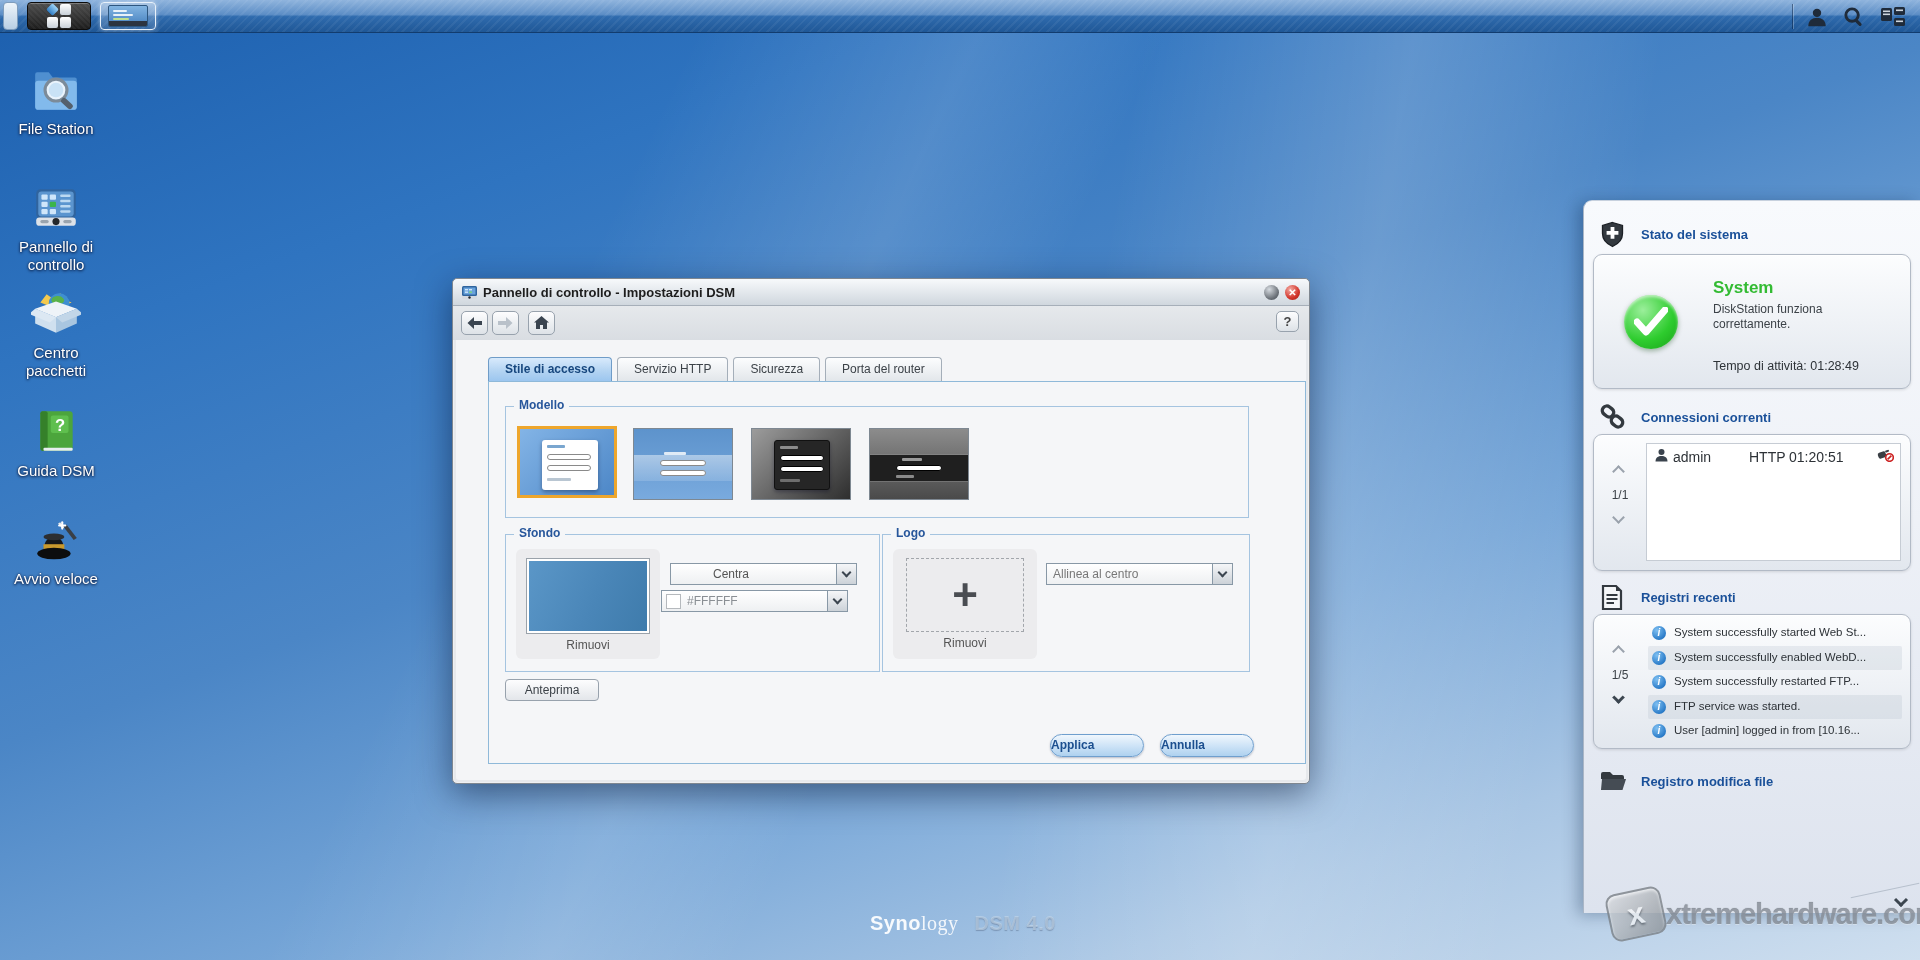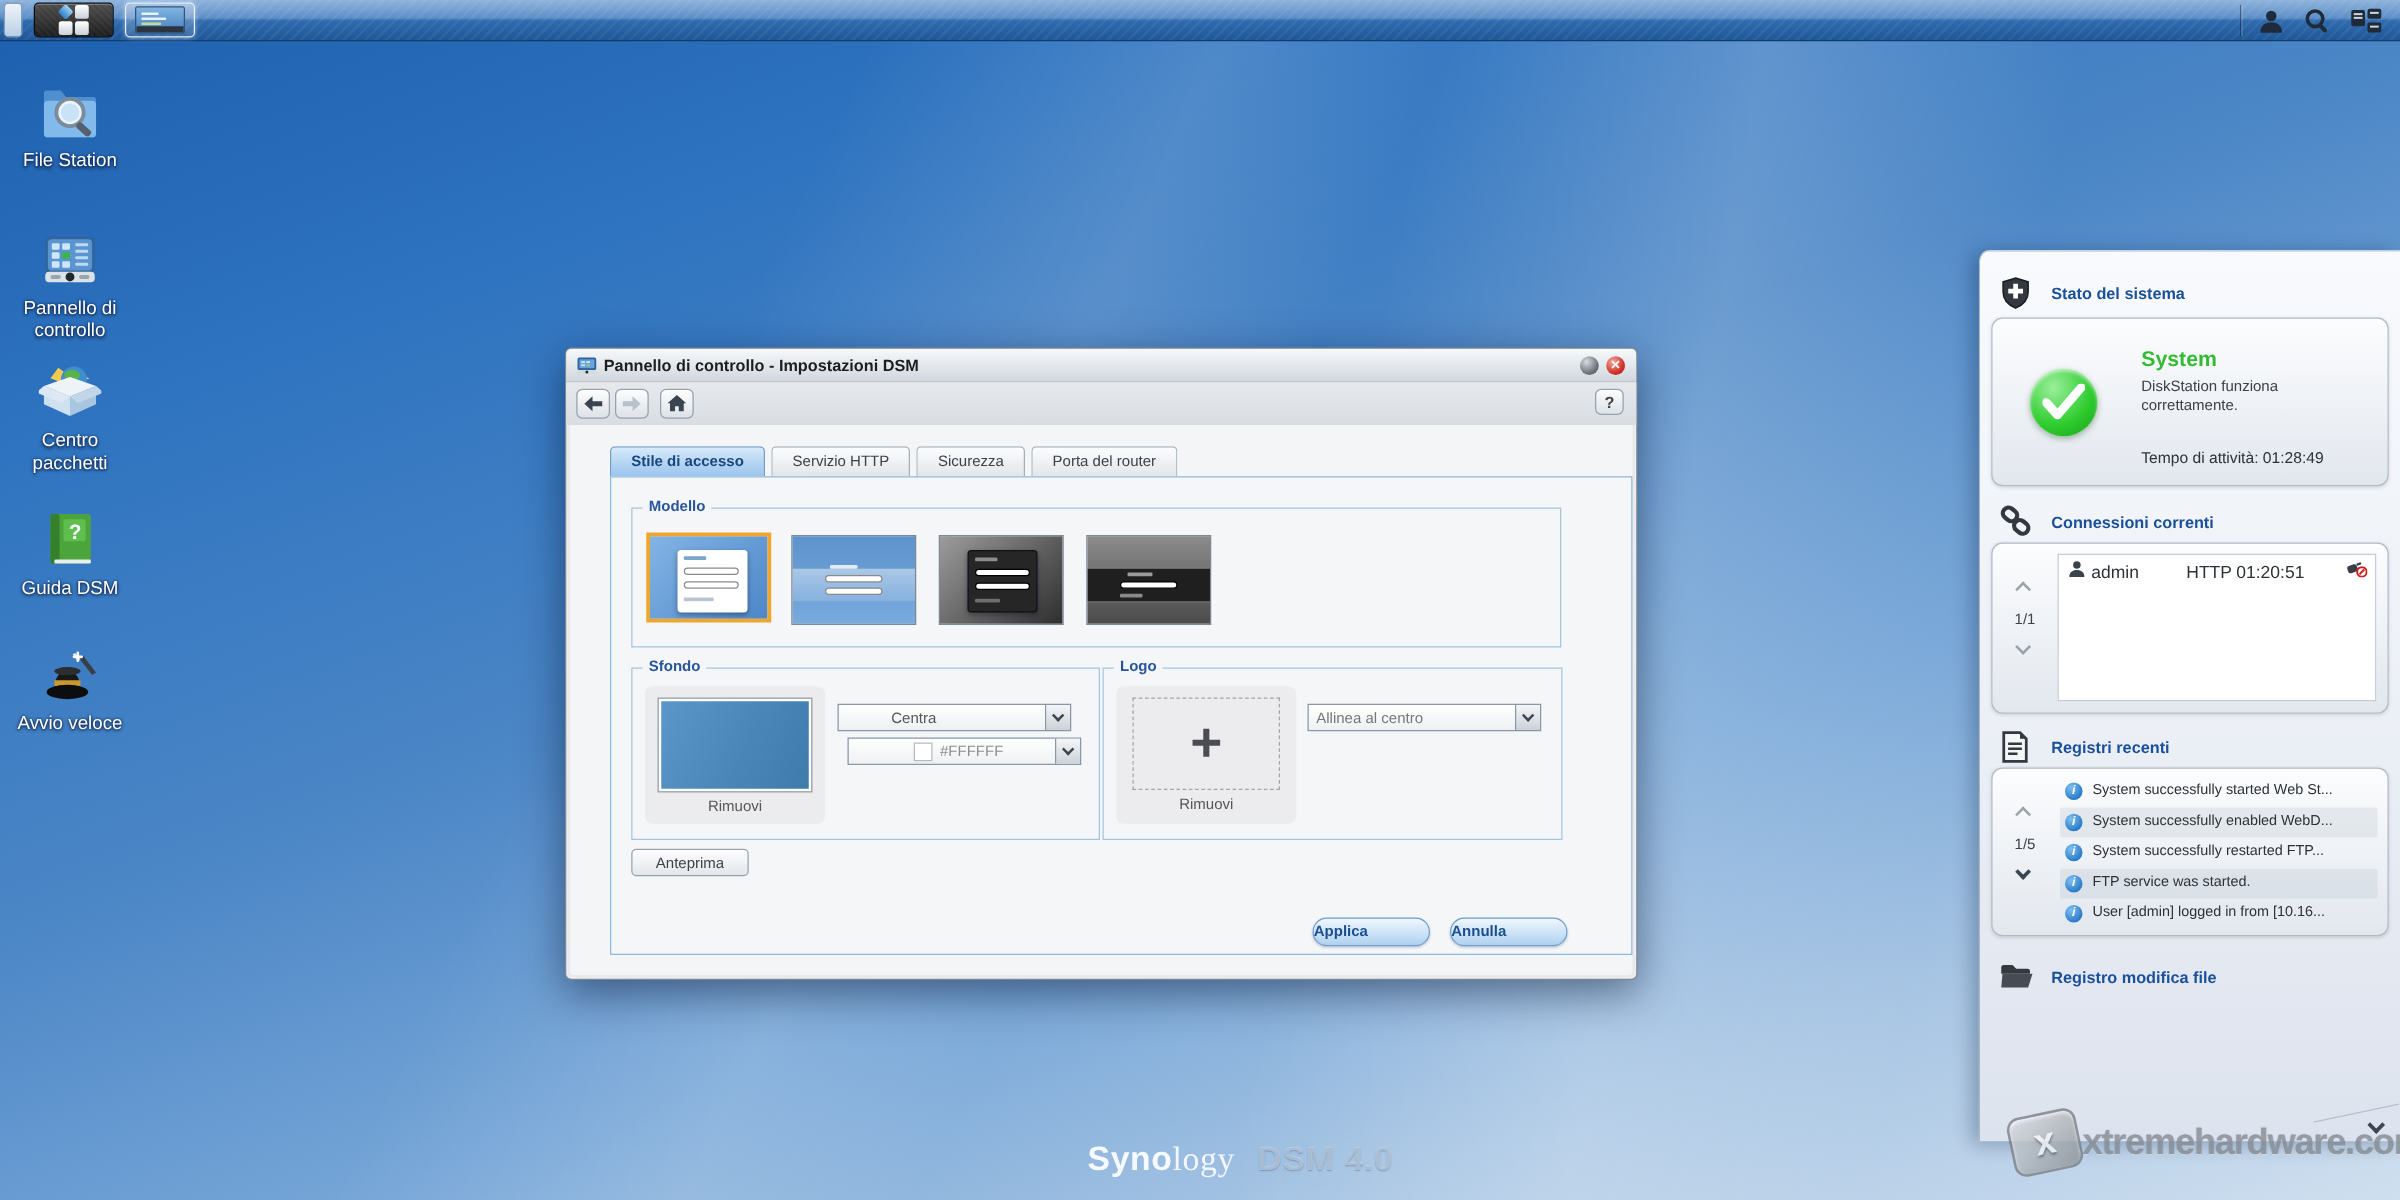--- a/index.html
+++ b/index.html
@@ -124,21 +124,21 @@
   .plus { font-size:44px; font-weight:bold; color:#4a4d52; line-height:40px; }
   .remove-lbl { display:block; margin-top:4px; font-size:12px; color:#555; cursor:pointer; }
   .select {
     position:absolute; height:22px; border:1px solid #8898a6; background:linear-gradient(#ffffff,#eef0f2);
     display:flex; align-items:center; font-size:12px; color:#555; cursor:pointer;
   }
   .select .txt { flex:1; padding-left:6px; white-space:nowrap; overflow:hidden; }
   .select .arrow { width:20px; height:100%; border-left:1px solid #8898a6; background:linear-gradient(#f5f6f8,#ccd2d8); display:flex; align-items:center; justify-content:center; }
   .chev { width:7px; height:7px; border-right:2px solid #3c4650; border-bottom:2px solid #3c4650; transform:rotate(45deg); margin-top:-3px; }
   #sel-pos  { left:164px; top:28px; width:187px;padding-left:36px; }
-  #sel-col  { left:172px; top:55px; width:187px;padding-left:48px; }
+  #sel-col  { left:155px; top:55px; width:187px; }
   #sel-align{ left:163px; top:28px; width:187px; }
   .swatch { width:15px; height:15px; margin-left:4px; background:#fff; border:1px solid #b5b9bd; }
   #sel-col .txt { color:#8a8f94; }
   #sel-align .txt { color:#777; }
 
   .push-btn {
     position:absolute; width:94px; height:22px; border:1px solid #98a2ad; border-radius:4px;
     background:linear-gradient(#fdfdfe,#e3e6ea); font-size:12px; color:#3c4248; text-align:center; line-height:20px; cursor:pointer;
   }
   #btn-preview { left:16px; top:297px; }
@@ -204,21 +204,21 @@
   .log-row .lt { position:absolute; left:26px; top:5px; right:14px; white-space:nowrap; overflow:hidden; }
 
   #flog-area { position:absolute; left:52px; top:7px; right:8px; bottom:7px; background:#e7e9eb; border-radius:3px; }
   #flog-empty { position:absolute; left:32px; top:45px; width:152px; height:28px; background:#f1f2f3;
     border:1px solid #8f959c; box-shadow:inset 0 0 0 2px #fff; font-size:12px; color:#2d3237; text-align:center; line-height:26px; }
 
   #sb-footer-chev { position:absolute; right:14px; bottom:8px; width:10px; height:10px; border-right:3px solid #3c4650; border-bottom:3px solid #3c4650; transform:rotate(45deg); cursor:pointer; }
   #sb-footer-line { position:absolute; right:0; bottom:22px; width:70px; height:1px; background:#b7c0cd; transform:rotate(-12deg); }
 
   
-  #brand { position:absolute; left:870px; top:912px; font-size:27px; letter-spacing:.5px; }
+  #brand { position:absolute; left:870px; top:912px; font-size:20px; letter-spacing:.5px; }
   #brand .b1 { font-weight:bold; color:rgba(255,255,255,.92); }
   #brand .b2 { font-family:"Liberation Serif",serif; color:rgba(255,255,255,.88); }
   #brand .b3 { font-weight:bold; color:rgba(210,225,240,.5); margin-left:10px; text-shadow:0 1px 1px rgba(90,110,140,.5); }
   #watermark { position:absolute; left:1608px; top:890px; z-index:60; display:flex; align-items:center; opacity:.8; }
   #wm-badge { width:56px; height:48px; border-radius:10px; transform:rotate(-12deg);
     background:linear-gradient(145deg,#d8dbdf,#8c9298); border:2px solid #7b8187;
     box-shadow:inset 0 2px 3px rgba(255,255,255,.7); display:flex; align-items:center; justify-content:center;
     color:#f2f4f6; font-size:30px; font-weight:bold; text-shadow:0 2px 2px rgba(60,66,72,.7); }
   #wm-text { margin-left:2px; font-size:29px; font-weight:bold; letter-spacing:-1px; color:rgba(125,132,141,.85);
     text-shadow:0 1px 0 rgba(255,255,255,.45), 0 0 1px rgba(90,96,104,.8); }

